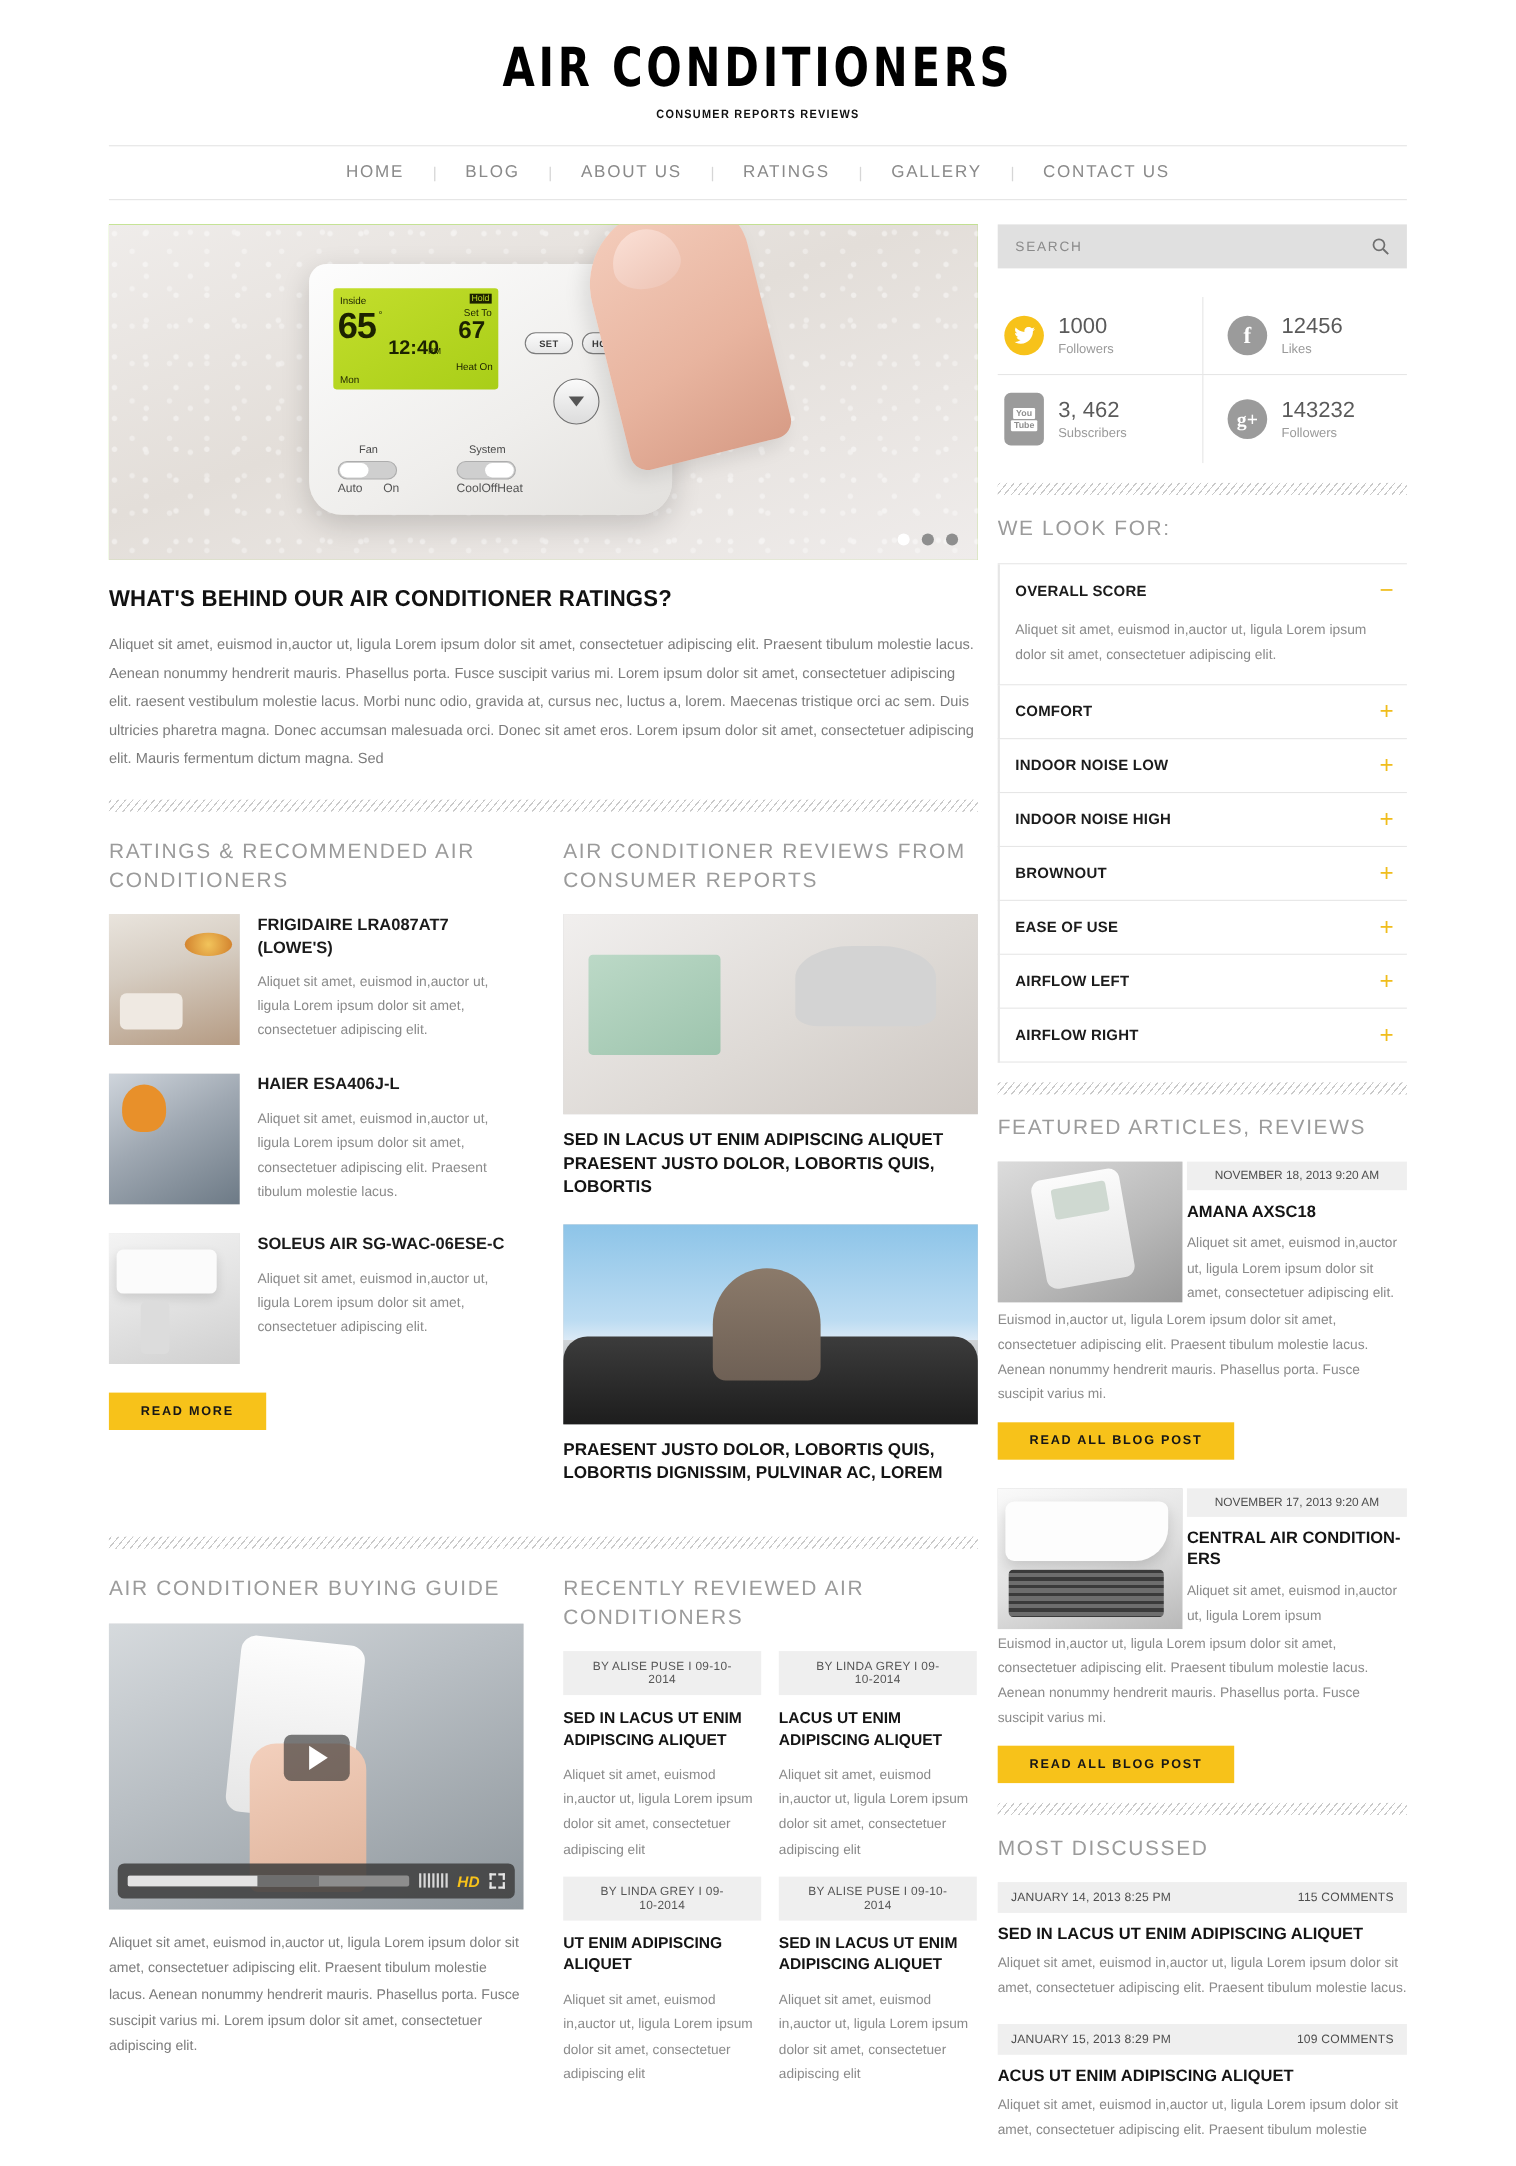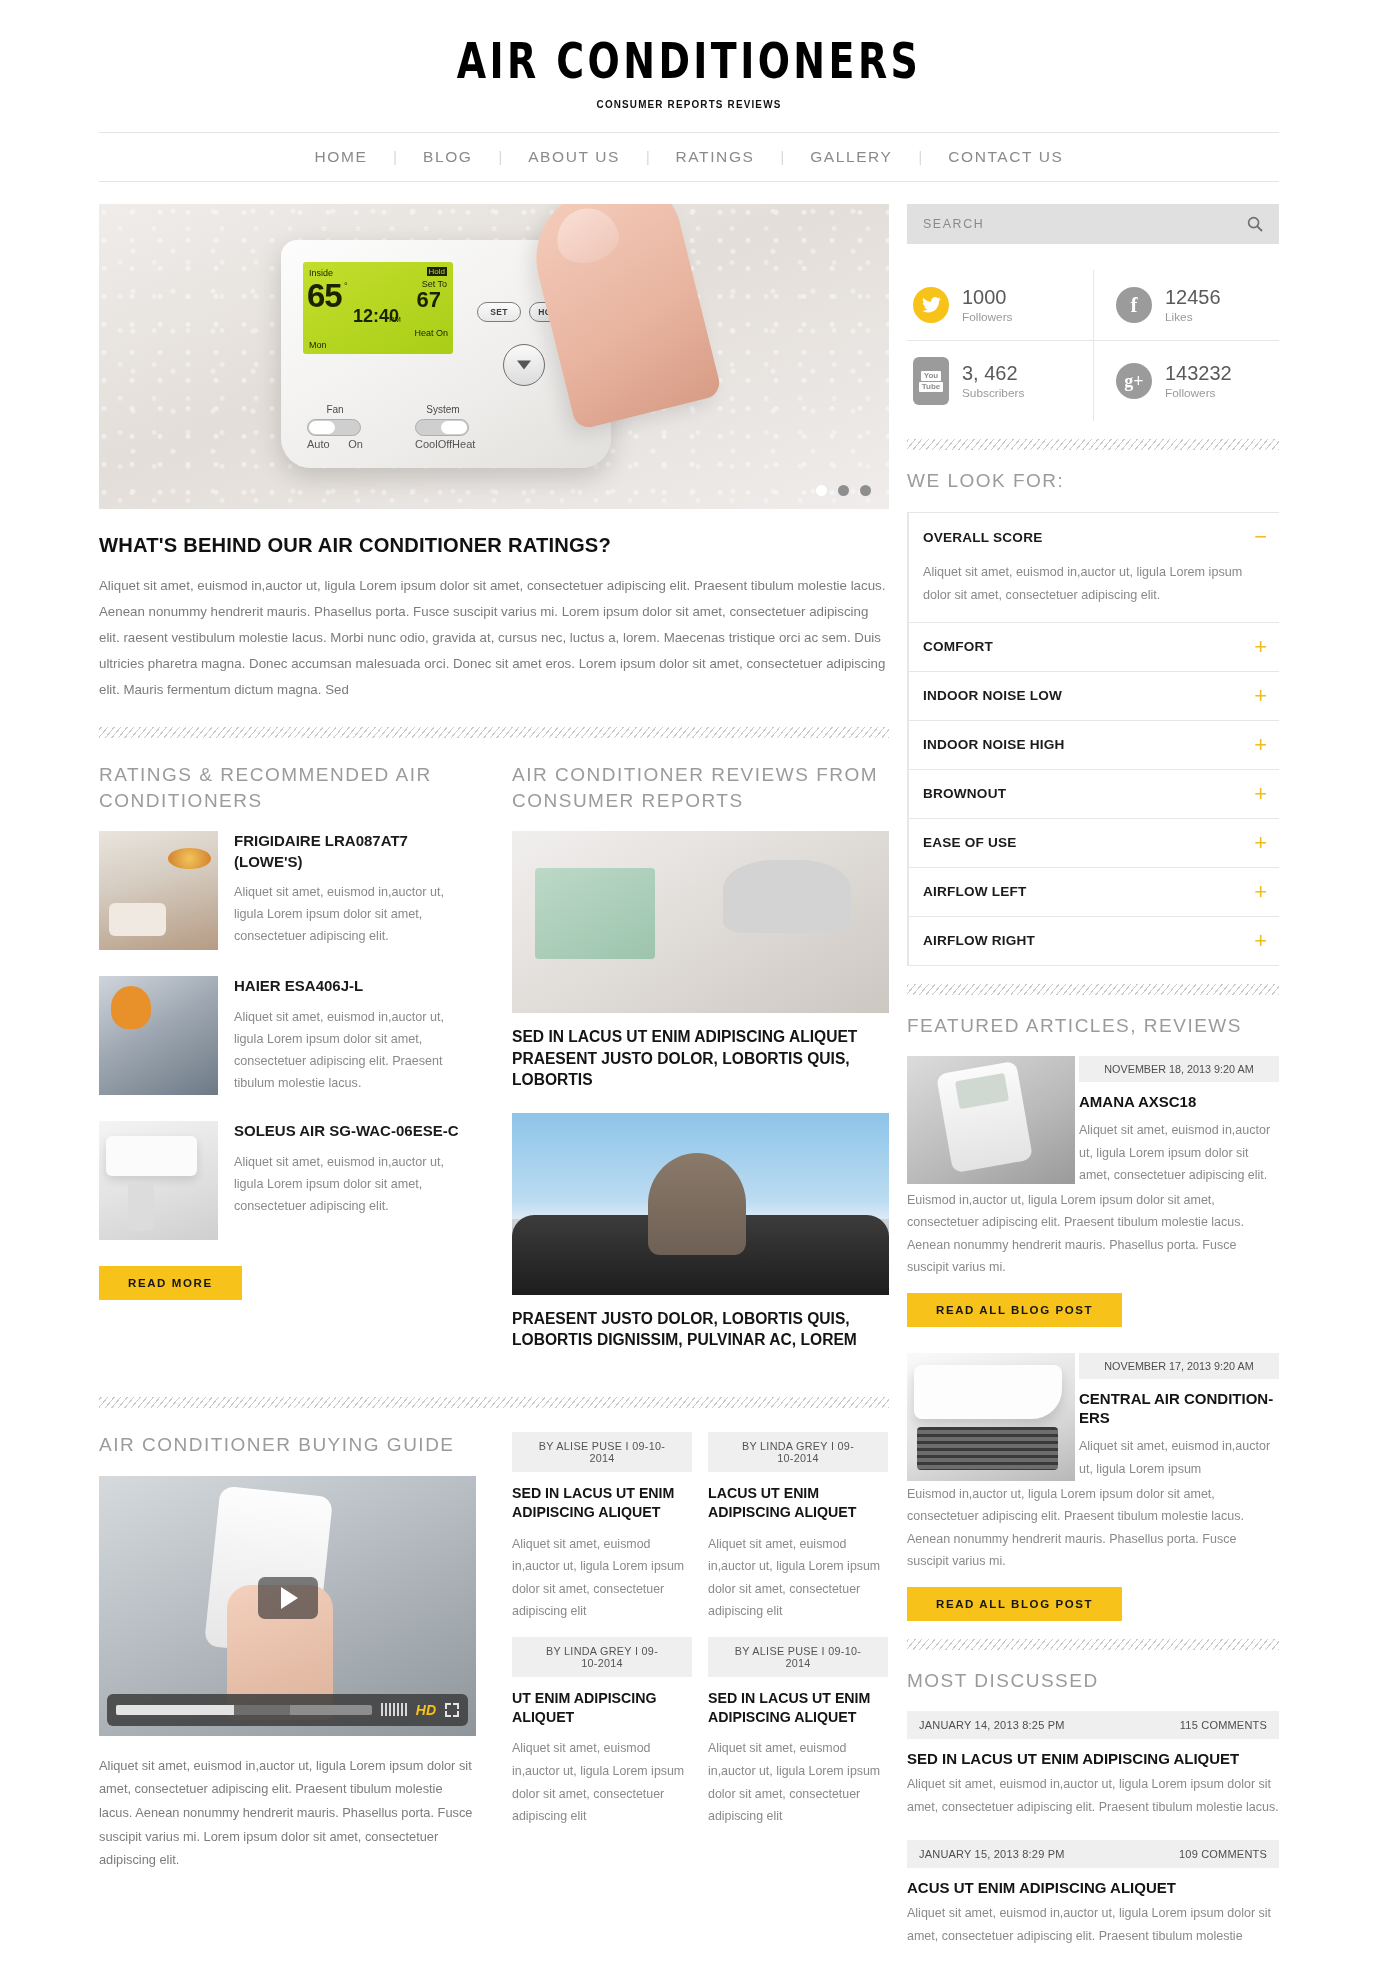--- a/index.html
+++ b/index.html
@@ -486,20 +486,21 @@
                     <span></span>
                     <span></span>
                     <span></span>
                   </div>
               </div>
             </div>
             <p class="body" style="margin-top:18px;font-size:12.8px;line-height:1.85;">Aliquet sit amet, euismod in,auctor ut, ligula Lorem ipsum dolor sit amet, consectetuer adipiscing elit. Praesent tibulum molestie lacus. Aenean nonummy hendrerit mauris. Phasellus porta. Fusce suscipit varius mi. Lorem ipsum dolor sit amet, consectetuer adipiscing elit.</p>
           </div>
 
           <div class="sub-col">
+            <h3 class="thin-head">RECENTLY REVIEWED AIR CONDITIONERS</h3>
             <div class="rr-grid">
 
               <div class="rr-card">
                 <div class="rr-meta">BY ALISE PUSE I 09-10-2014</div>
                 <div class="rr-title">SED IN LACUS UT ENIM ADIPISCING ALIQUET</div>
                 <div class="rr-desc">Aliquet sit amet, euismod in,auctor ut, ligula Lorem ipsum dolor sit amet, consectetuer adipiscing elit</div>
               </div>
 
               <div class="rr-card">
                 <div class="rr-meta">BY LINDA GREY I 09-10-2014</div>

